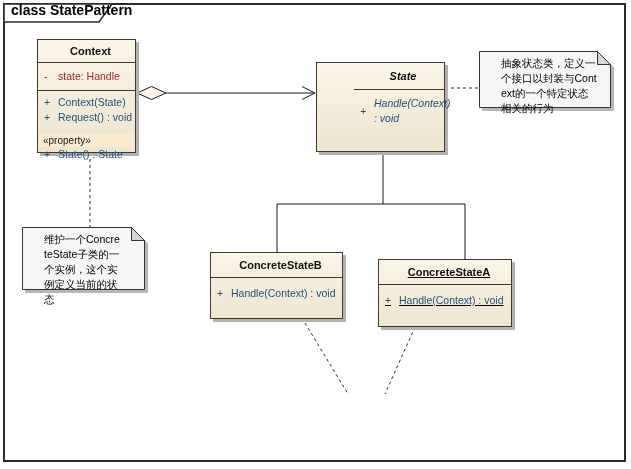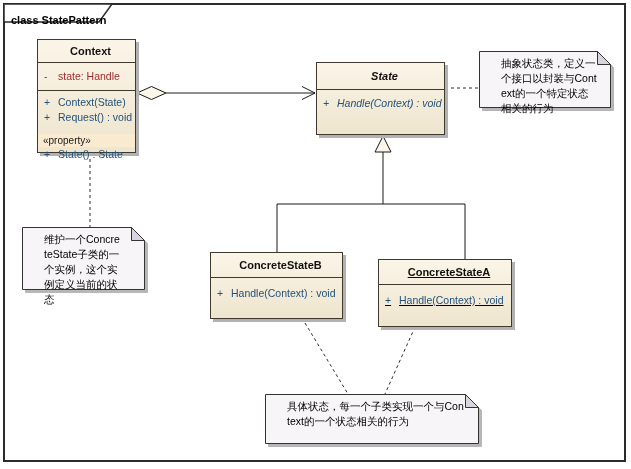--- a/index.html
+++ b/index.html
@@ -6,21 +6,21 @@
   .canvas {
     position:relative; width:631px; height:469px; overflow:hidden;
     background:#ffffff;
     font-family:"Liberation Sans","DejaVu Sans",sans-serif;
   }
   .diagram-frame {
     position:absolute; left:3px; top:3px; width:623px; height:459px;
     border:2px solid #2b2b2b; box-sizing:border-box;
   }
   .frame-tab-label {
-    position:absolute; left:11px; top:14px; font-size:11px; font-weight:bold; color:#000;
+    position:absolute; left:11px; top:2px; font-size:14px; font-weight:bold; color:#000;
     white-space:nowrap;
   }
   .connector-layer { position:absolute; left:0; top:0; width:631px; height:469px; }
 
   .uml-class {
     position:absolute; box-sizing:border-box;
     background:linear-gradient(180deg,#FBF5E8 0%, #EEE5CE 100%);
     border:1px solid #40392e;
     box-shadow:3px 3px 0 #b2b2b2;
   }
@@ -103,21 +103,21 @@
         <span>Request() : void</span>
       </div>
       <div class="stereo-strip">«property»</div>
       <div class="member op-text">
         <span class="sym">+</span>
         <span>State() : State</span>
       </div>
     </div>
   </div>
 
-  <div class="uml-class" style="left:316px; top:62px; width:129px; height:73px;">
+  <div class="uml-class" style="left:316px; top:62px; width:129px; height:90px;padding-left:37px;">
     <div class="uml-title italic" style="height:26px;">State</div>
     <div class="compartment" style="height:46px; padding-top:6px;">
       <div class="member op-text italic">
         <span class="sym">+</span>
         <span>Handle(Context) : void</span>
       </div>
     </div>
   </div>
 
   <div class="uml-class" style="left:210px; top:252px; width:133px; height:67px;">
@@ -149,21 +149,14 @@
   </div>
 
   <div class="uml-note" style="left:22px; top:227px; width:114px; height:63px;">
     <svg width="123" height="63" viewBox="0 0 123 63">
       <path d="M0.5,0.5 H109.5 L122.5,13.5 V62.5 H0.5 Z" fill="#F7F5F8" stroke="#333" stroke-width="1"></path>
       <path d="M109.5,0.5 V13.5 H122.5 Z" fill="#D9D5DE" stroke="#333" stroke-width="1"></path>
     </svg>
     <div class="note-text">维护一个ConcreteState子类的一个实例，这个实例定义当前的状态</div>
   </div>
 
-  <div class="uml-note" style="left:265px; top:394px; width:214px; height:50px;">
-    <svg width="214" height="50" viewBox="0 0 214 50">
-      <path d="M0.5,0.5 H200.5 L213.5,13.5 V49.5 H0.5 Z" fill="#F7F5F8" stroke="#333" stroke-width="1"></path>
-      <path d="M200.5,0.5 V13.5 H213.5 Z" fill="#D9D5DE" stroke="#333" stroke-width="1"></path>
-    </svg>
-    <div class="note-text">具体状态，每一个子类实现一个与Context的一个状态相关的行为</div>
-  </div>
 
 </div>
 
 </body></html>

